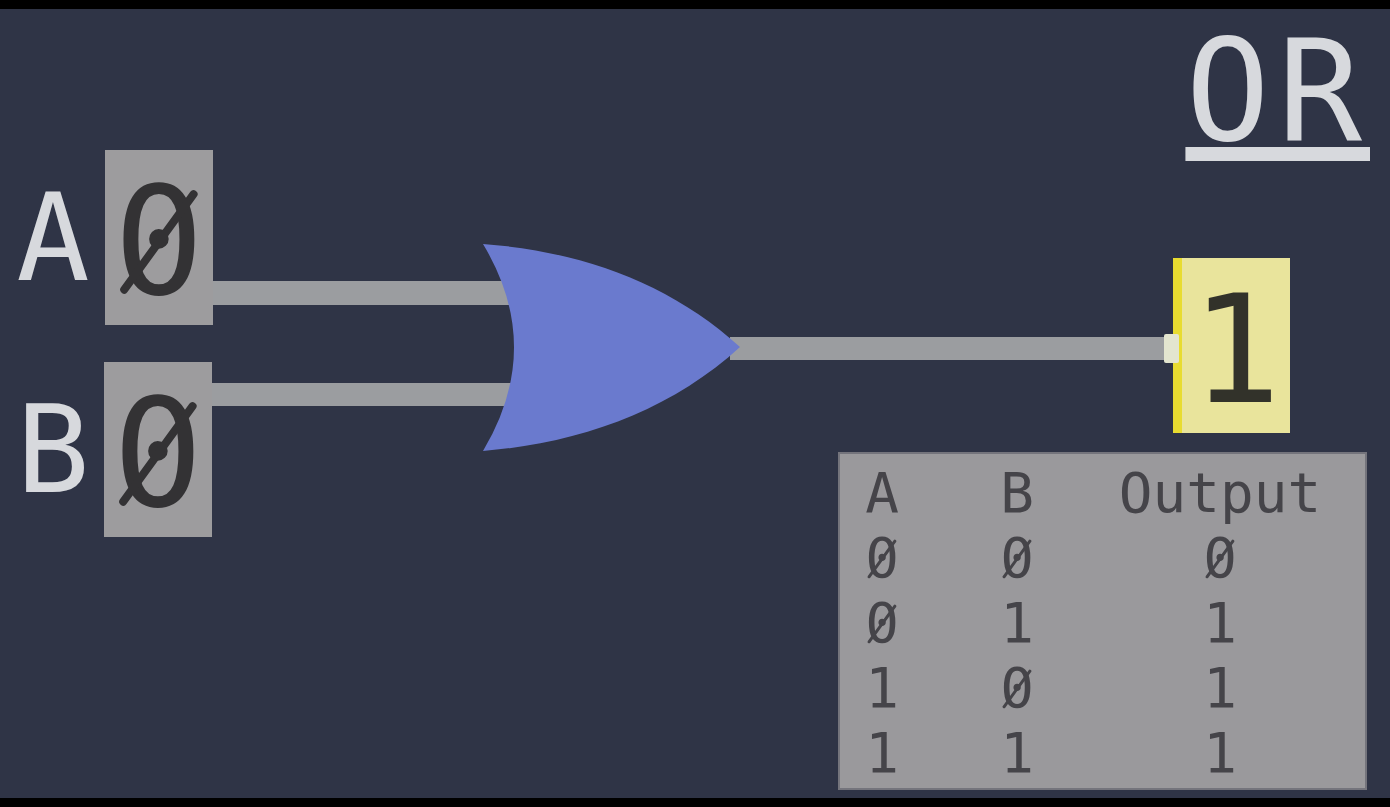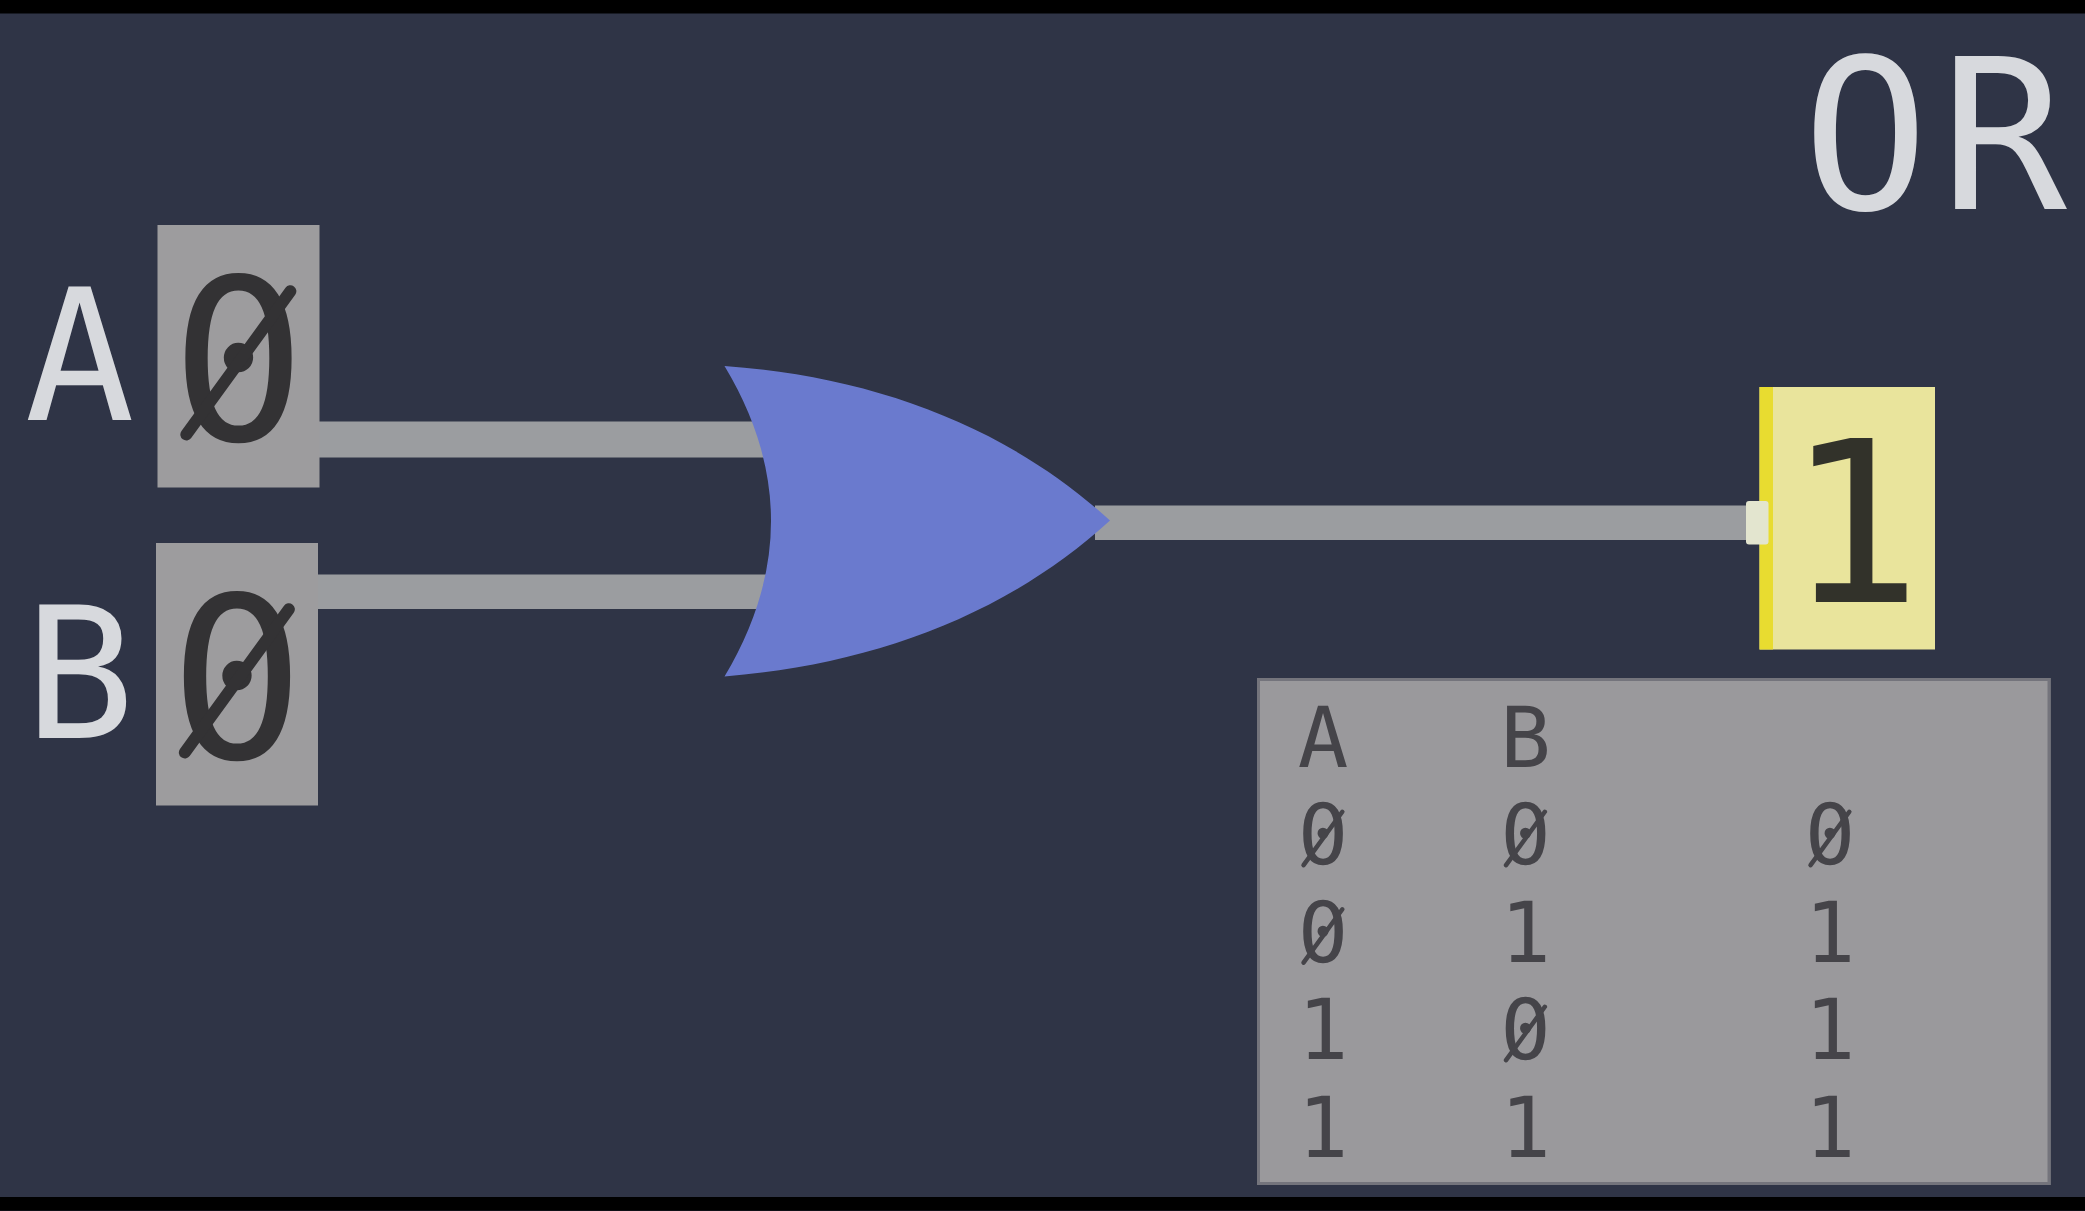--- a/index.html
+++ b/index.html
@@ -16,23 +16,23 @@
     position:relative;width:1390px;height:807px;
     background:var(--background);
     font-family:"DejaVu Sans Mono","Liberation Mono",monospace;
     user-select:none;
   }
   .letterbox{position:absolute;left:0;width:1390px;height:9px;background:var(--letterbox);z-index:20;}
   .letterbox.top{top:0;}
   .letterbox.bottom{top:798px;}
 
   .title{
-    position:absolute;top:22px;right:4px;z-index:4;
+    position:absolute;top:22px;right:20px;z-index:4;
     font-size:140px;line-height:1;letter-spacing:8px;
-    color:var(--label);font-weight:400;
+    color:var(--label);font-weight:400;text-decoration:underline;
   }
 
   .io-label{
     position:absolute;width:90px;height:175px;z-index:3;
     display:flex;align-items:center;justify-content:center;
     font-size:122px;color:var(--label);line-height:1;
   }
   .io-label.a{left:8px;top:150px;}
   .io-label.b{left:8px;top:362px;}
 
@@ -120,20 +120,21 @@
 
   <div class="output-box">
     <span class="big-digit slash-if-zero">1</span>
   </div>
   <div class="wire-notch"></div>
 
   <div class="truth-panel">
     <div class="tt-row">
       <div class="tt-cell">A</div>
       <div class="tt-cell">B</div>
+      <div class="tt-cell">Output</div>
     </div>
     <div class="tt-row">
       <div class="tt-cell slash-if-zero slashed">0</div>
       <div class="tt-cell slash-if-zero slashed">0</div>
       <div class="tt-cell slash-if-zero slashed">0</div>
     </div>
     <div class="tt-row">
       <div class="tt-cell slash-if-zero slashed">0</div>
       <div class="tt-cell slash-if-zero">1</div>
       <div class="tt-cell slash-if-zero">1</div>

